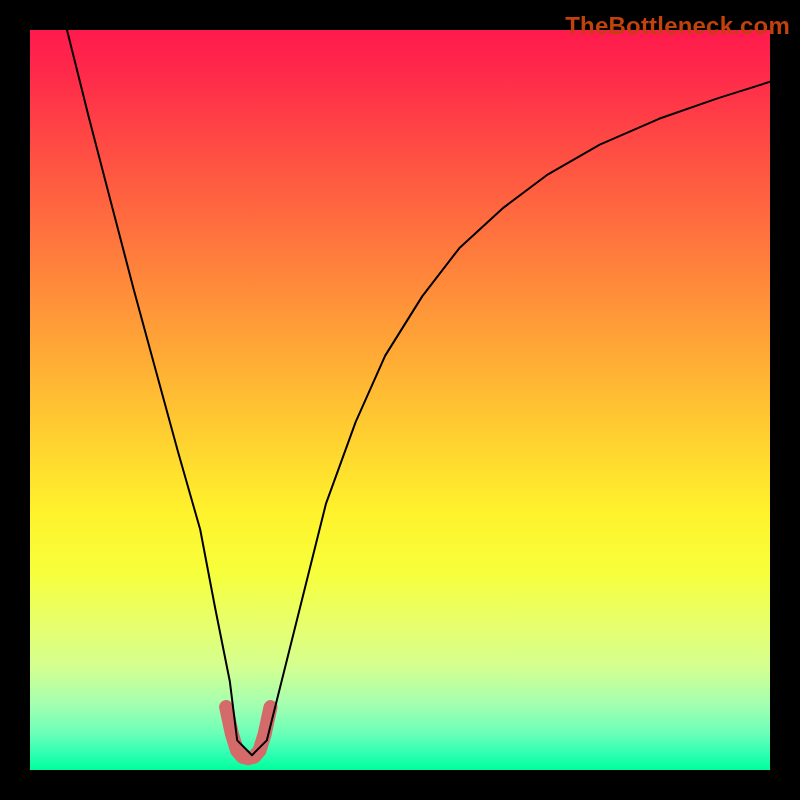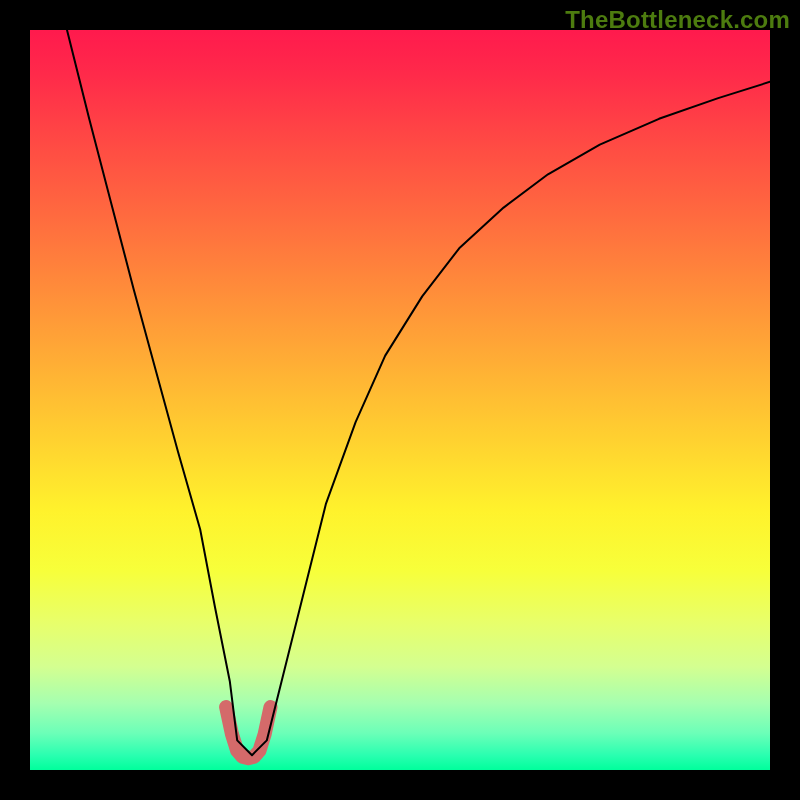--- a/index.html
+++ b/index.html
@@ -29,23 +29,23 @@
       #f7ff3a 73%,
       #e8ff6a 80%,
       #d4ff90 86%,
       #a5ffb0 91%,
       #6cffb8 95%,
       #2affb0 98%,
       #00ff9c 100%);
   }
   .watermark {
     position: absolute;
-    top: 6px;
+    top: 12px;
     right: 10px;
-    color: #4d7c0f;
+    color: #c2410c;
     font-size: 24px;
     font-weight: 600;
     letter-spacing: 0.2px;
     z-index: 5;
   }
   svg.curve {
     position: absolute;
     left: 0;
     top: 0;
     width: 740px;

